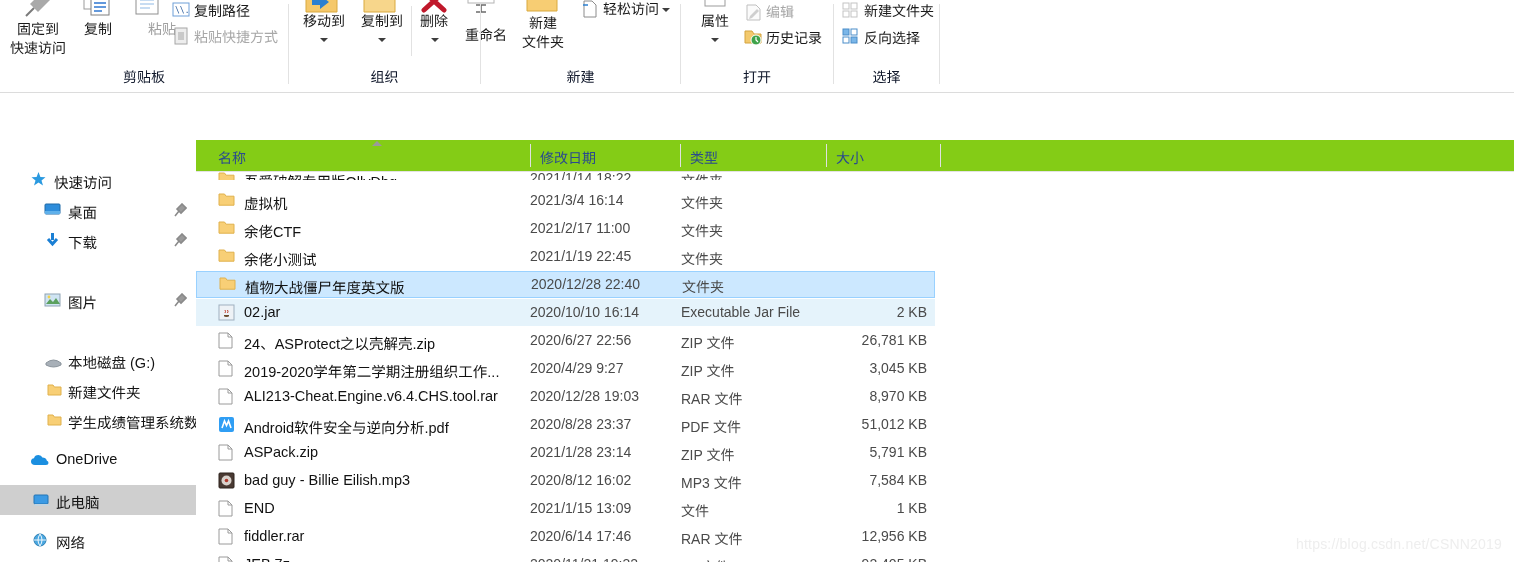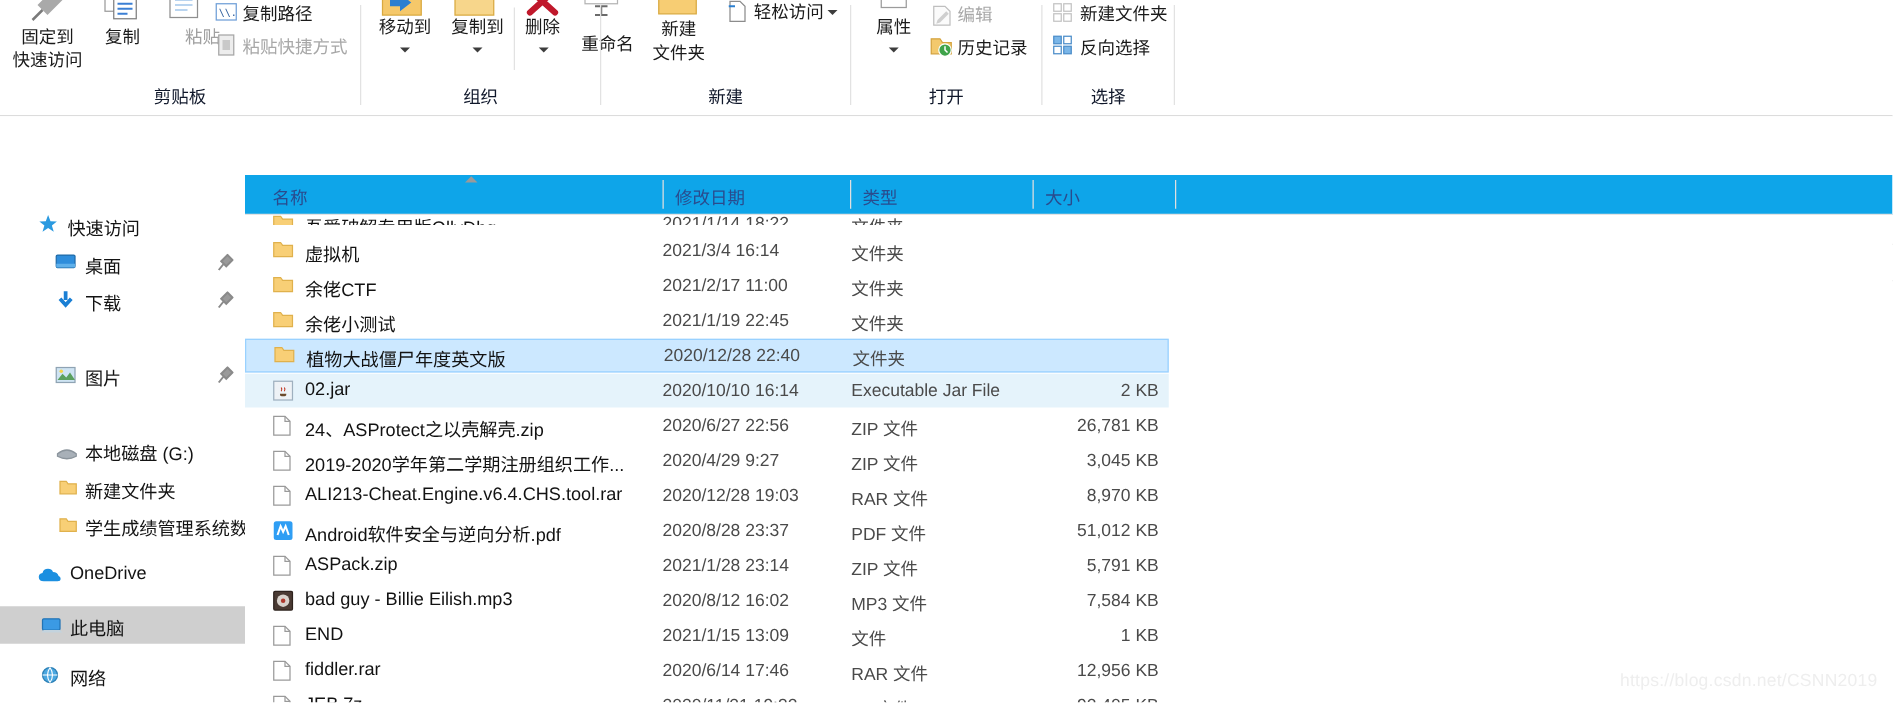--- a/index.html
+++ b/index.html
@@ -159,21 +159,21 @@
     position: absolute;
     left: 196px; top: 140px;
     width: 1318px; height: 422px;
     background: #ffffff;
     overflow: hidden;
   }
   #colhdr {
     position: absolute;
     left: 0; top: 0;
     width: 1318px; height: 31px;
-    background: #0ea5e9;
+    background: #84cc16;
     border-bottom: 1px solid #e3e3e3;
   }
   .col-cell {
     position: absolute;
     top: 7px;
     font-size: 14px;
     color: #2a4b8d;
     white-space: nowrap;
   }
   .col-div {

